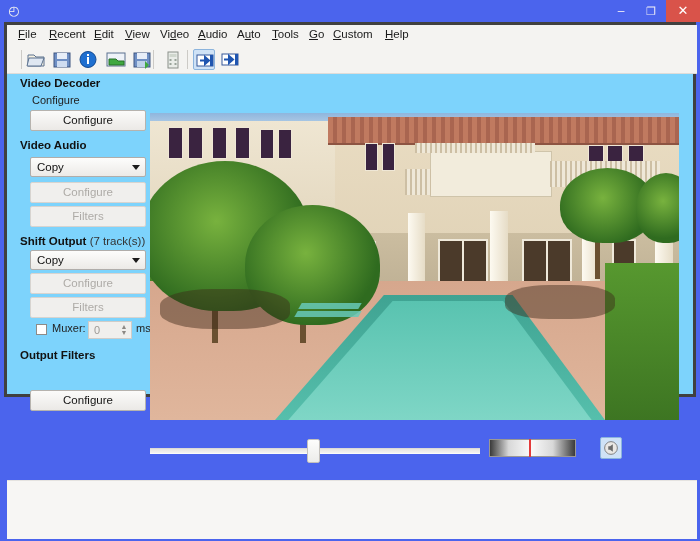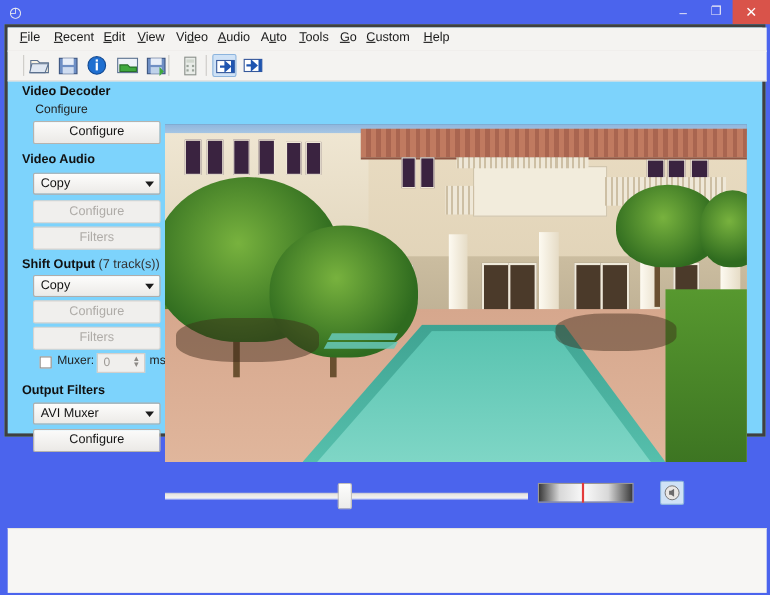--- a/index.html
+++ b/index.html
@@ -287,24 +287,20 @@
 
       <div class="chk" style="left:20px;top:247px"></div>
       <div class="plain-text" style="left:36px;top:245px">Muxer:</div>
       <div class="spin" style="left:72px;top:244px;width:44px">
         <span>0</span>
         <span class="ud">▲<br>▼</span>
       </div>
       <div class="plain-text" style="left:120px;top:245px">ms</div>
 
       <div class="grp-title" style="left:4px;top:272px">Output Filters</div>
-      <div class="combo" style="left:14px;top:289px;width:116px">
-        <span>AVI Muxer</span>
-        <span class="arrow"></span>
-      </div>
       <div class="btn" style="left:14px;top:313px;width:116px">Configure</div>
     </div>
 
     <div class="video">
       <div class="v-sky"></div>
       <div class="v-house"></div>
       <div class="v-houseL"></div>
       <div class="v-roof"></div>
 
       <div class="v-win" style="left:18px;top:14px;width:13px;height:30px"></div>

